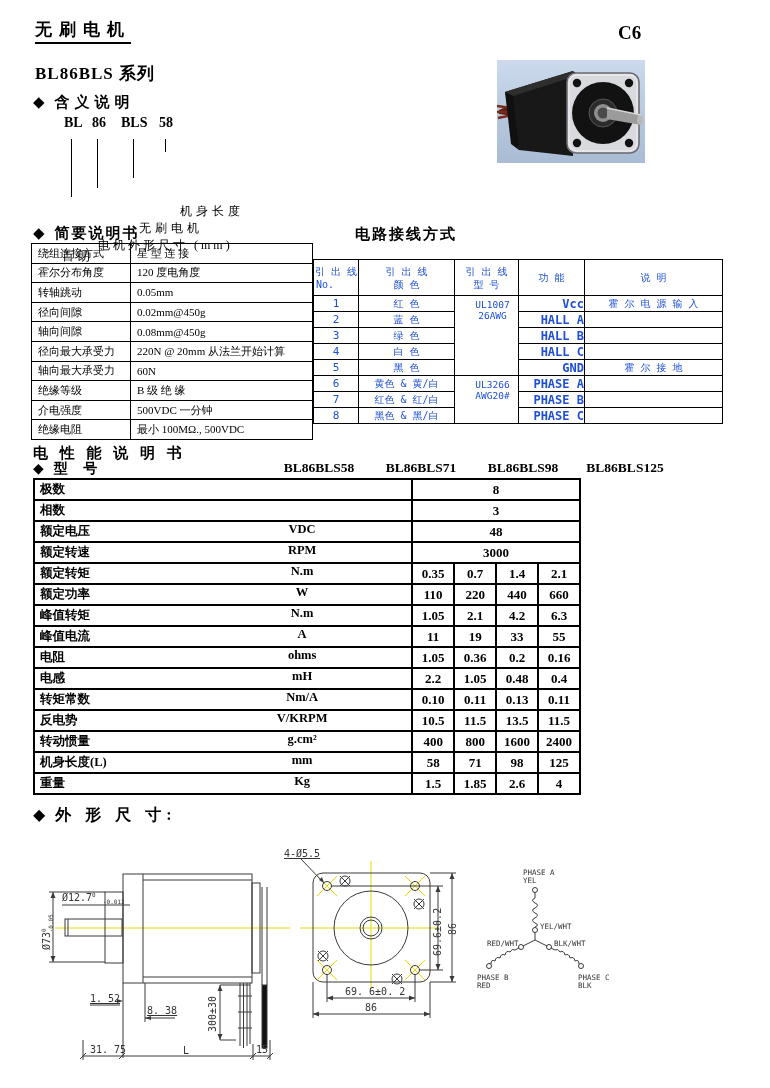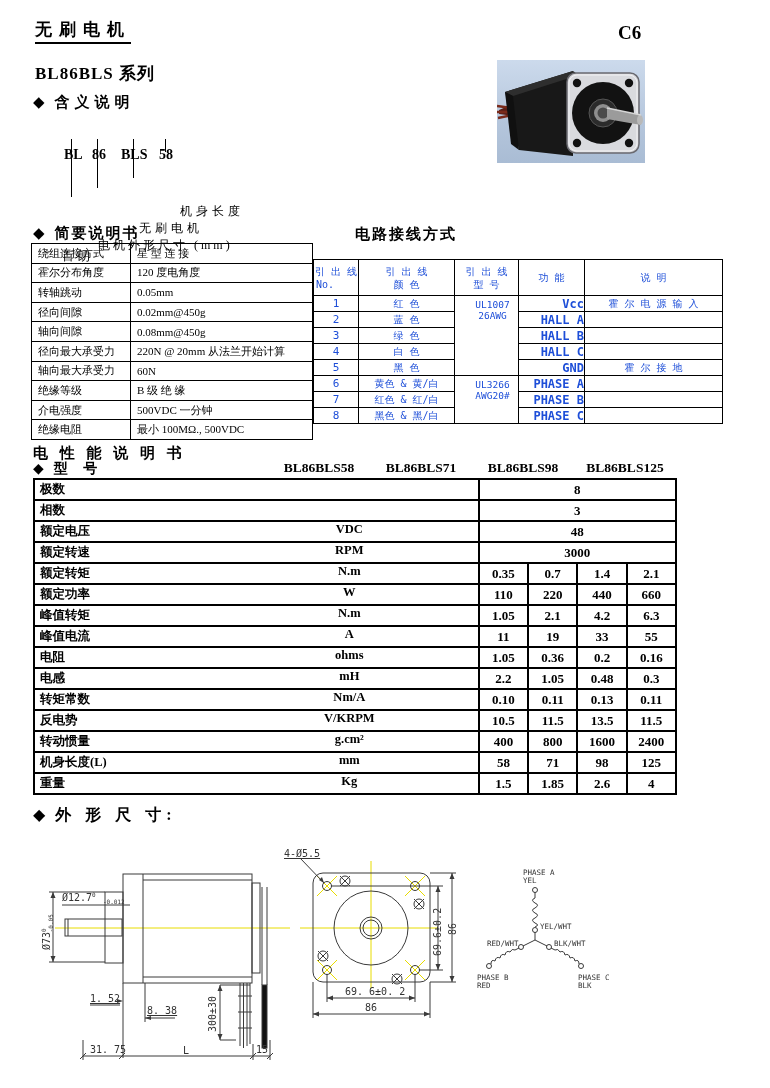--- a/index.html
+++ b/index.html
@@ -7,21 +7,21 @@
         font-family:"Liberation Serif","DejaVu Serif",serif;color:#000;}
   .abs{position:absolute;}
   
   #main-title{left:35px;top:18px;font-size:17px;font-weight:bold;letter-spacing:7px;
               border-bottom:2px solid #000;padding-bottom:1px;}
   #page-code{left:618px;top:22px;font-size:19px;font-weight:bold;}
   #series-title{left:35px;top:62px;font-size:17px;font-weight:bold;letter-spacing:1px;}
   .sec-head{font-size:15px;font-weight:bold;letter-spacing:5px;text-align:right;}
   .diamond{margin-right:10px;letter-spacing:0;}
   
-  .code-part{position:absolute;top:115px;font-size:14px;font-weight:bold;margin-top:32px;}
+  .code-part{position:absolute;top:115px;font-size:14px;font-weight:bold;}
   .vline{position:absolute;width:1px;background:#000;}
   .mlabel{position:absolute;font-size:12px;letter-spacing:4px;white-space:nowrap;margin-top:48px;}
   
   #photo{left:497px;top:60px;width:148px;height:103px;
          background:linear-gradient(180deg,#ccdaec 0%,#b5c6dc 60%,#a9bcd4 100%);}
   
   #spec-head{left:33px;top:224px;}
   table{border-collapse:collapse;table-layout:fixed;}
   #spec{left:31px;top:243px;width:282px;}
   #spec td{border:1px solid #000;font-size:11px;padding:0 0 0 6px;height:18.6px;white-space:nowrap;overflow:hidden;}
@@ -35,21 +35,21 @@
   #wiring td.fn{font-size:12px;text-align:right;padding-left:4px;font-weight:bold;}
   #wiring td.no{font-size:11px;}
   #wiring td.mdl{vertical-align:top;padding-top:3px;font-size:9.5px;padding-left:12px;}
   #wiring td.desc{font-size:10px;}
   .w-no{width:44px}.w-col{width:95px}.w-mdl{width:63px}.w-fn{width:65px}.w-desc{width:137px}
   
   #perf-head{left:33px;top:444px;letter-spacing:4px;}
   #model-row{left:33px;top:460px;width:644px;height:17px;font-weight:bold;}
   #model-row .mdl-name{position:absolute;top:0;width:102px;text-align:center;font-size:13.5px;}
   #model-label{position:absolute;left:0;top:0;font-size:14px;letter-spacing:6px;}
-  #perf{left:33px;top:478px;width:644px;}
+  #perf{left:33px;top:478px;width:548px;}
   #perf td{border:2px solid #000;height:17px;font-weight:bold;font-size:13px;}
   #perf td.lab{position:relative;width:231px;text-align:left;padding-left:5px;font-size:12.5px;}
   #perf td.lab .unit{position:absolute;left:55%;width:32%;text-align:center;top:0;}
   #perf td.val{text-align:center;width:102px;}
   
   #dims-head{left:33px;top:805px;font-size:16px;letter-spacing:5px;}
   #drawing{left:0;top:835px;}
   .cad{font-family:"DejaVu Sans Mono",monospace;fill:#333;}
 </style>
 </head>
@@ -282,21 +282,21 @@
           <td class="val">1.05</td>
           <td class="val">0.36</td>
           <td class="val">0.2</td>
           <td class="val">0.16</td>
         </tr>
     <tr>
           <td class="lab"><span>电感</span><span class="unit">mH</span></td>
           <td class="val">2.2</td>
           <td class="val">1.05</td>
           <td class="val">0.48</td>
-          <td class="val">0.3</td>
+          <td class="val">0.4</td>
         </tr>
     <tr>
           <td class="lab"><span>转矩常数</span><span class="unit">Nm/A</span></td>
           <td class="val">0.10</td>
           <td class="val">0.11</td>
           <td class="val">0.13</td>
           <td class="val">0.11</td>
         </tr>
     <tr>
           <td class="lab"><span>反电势</span><span class="unit">V/KRPM</span></td>

